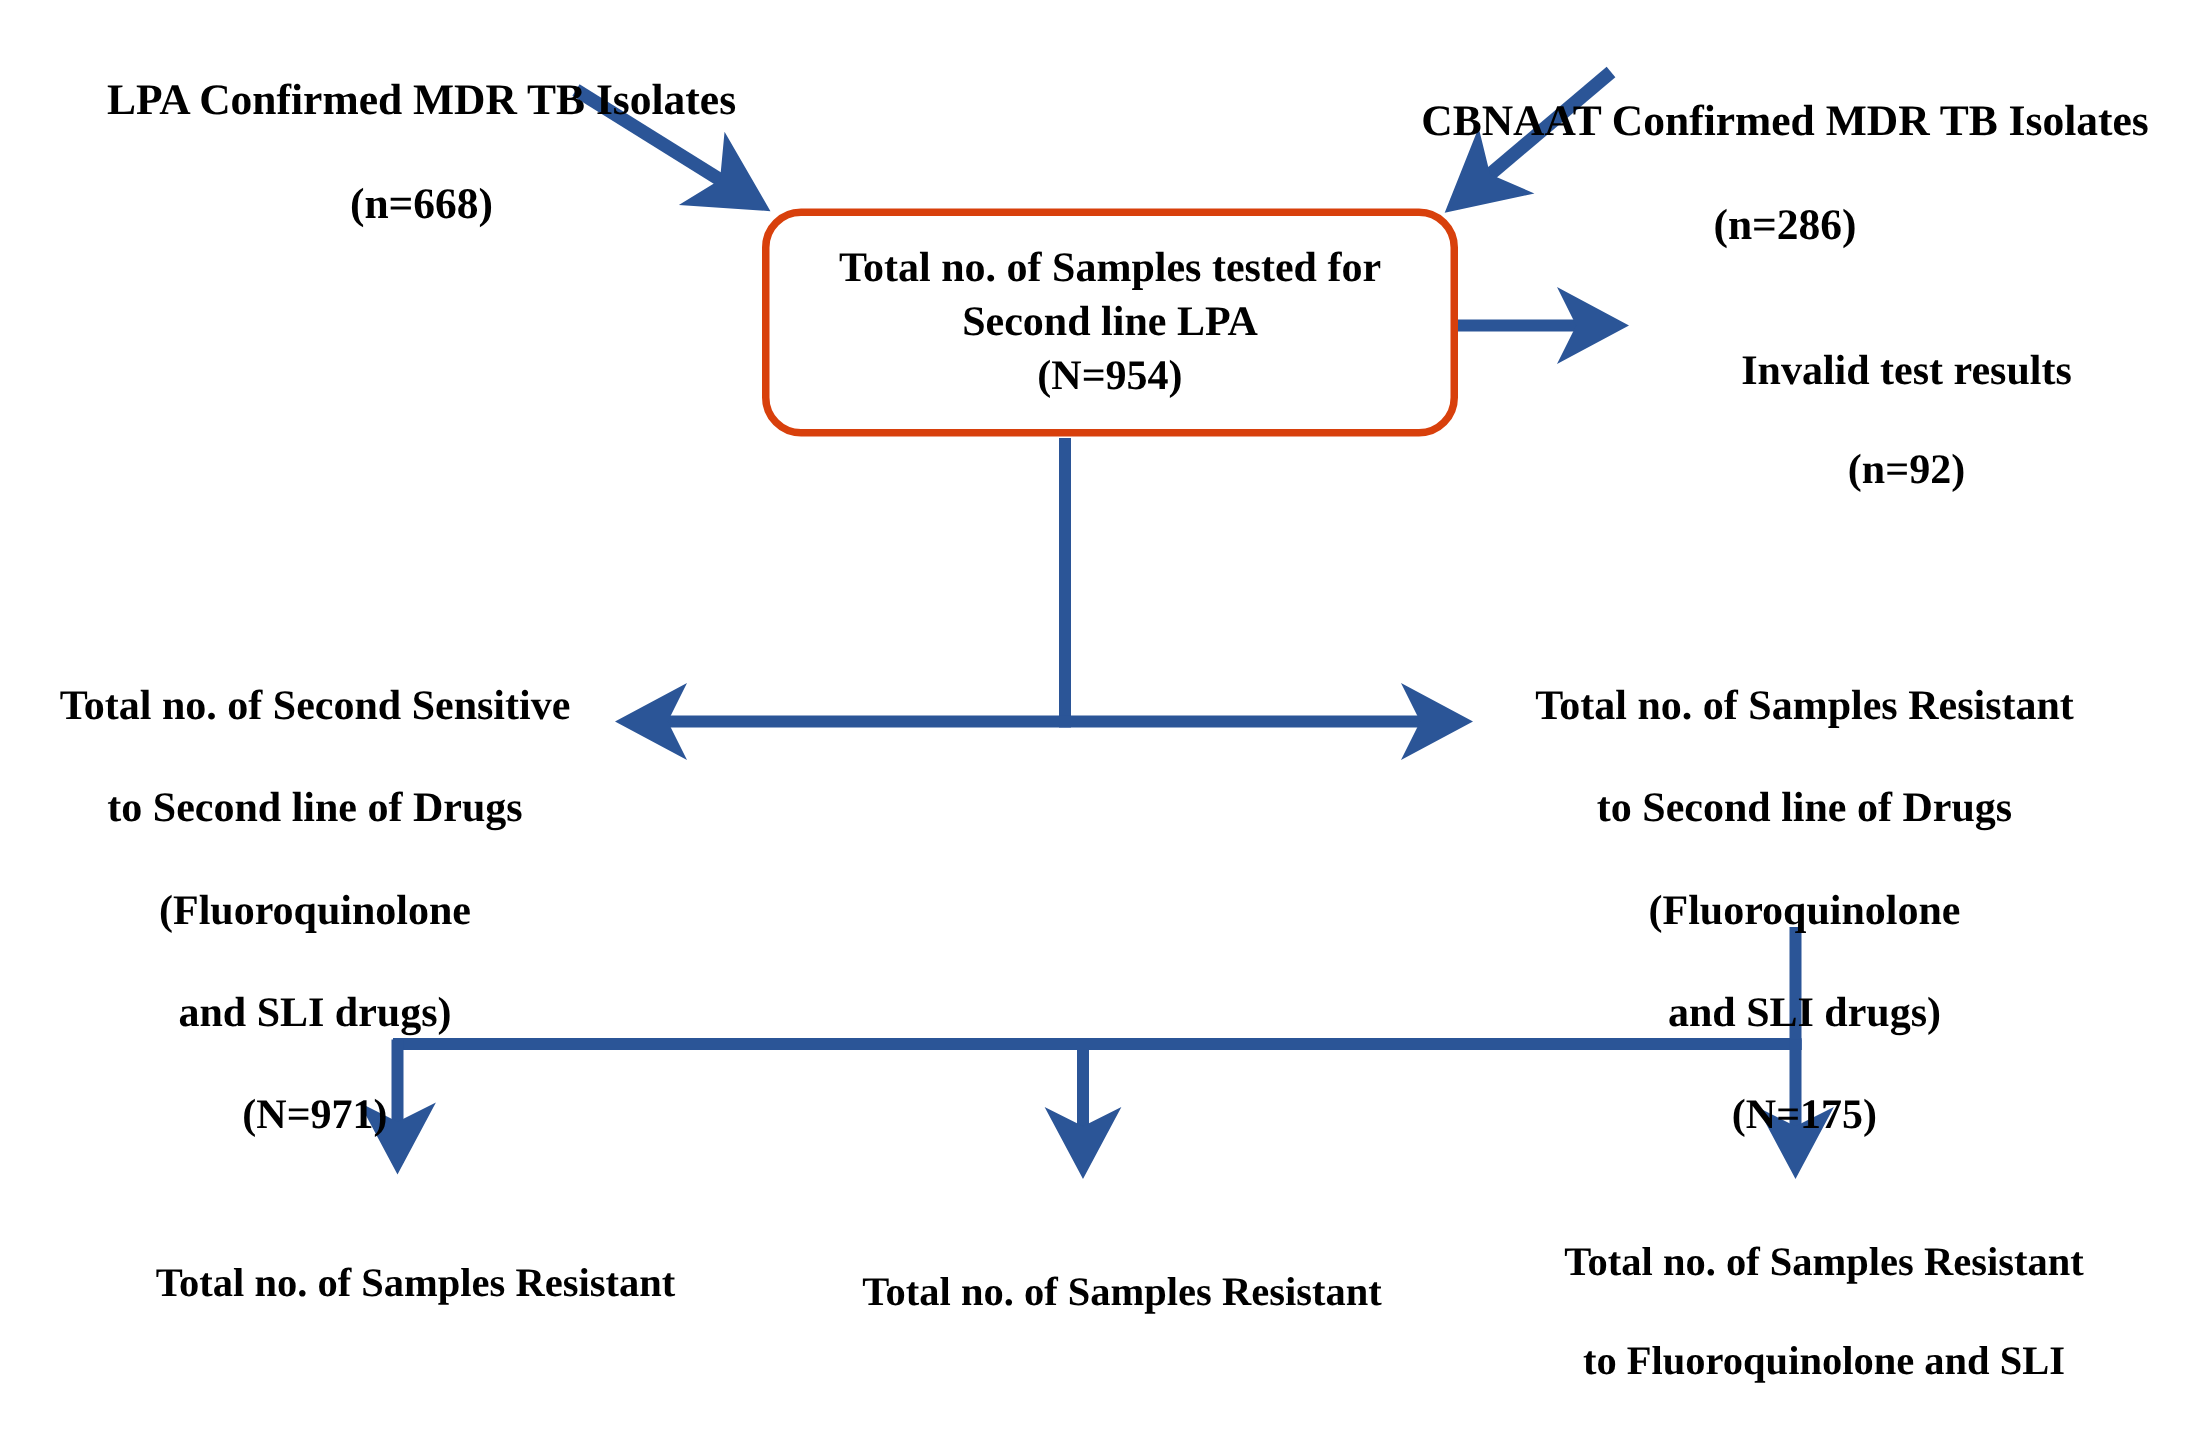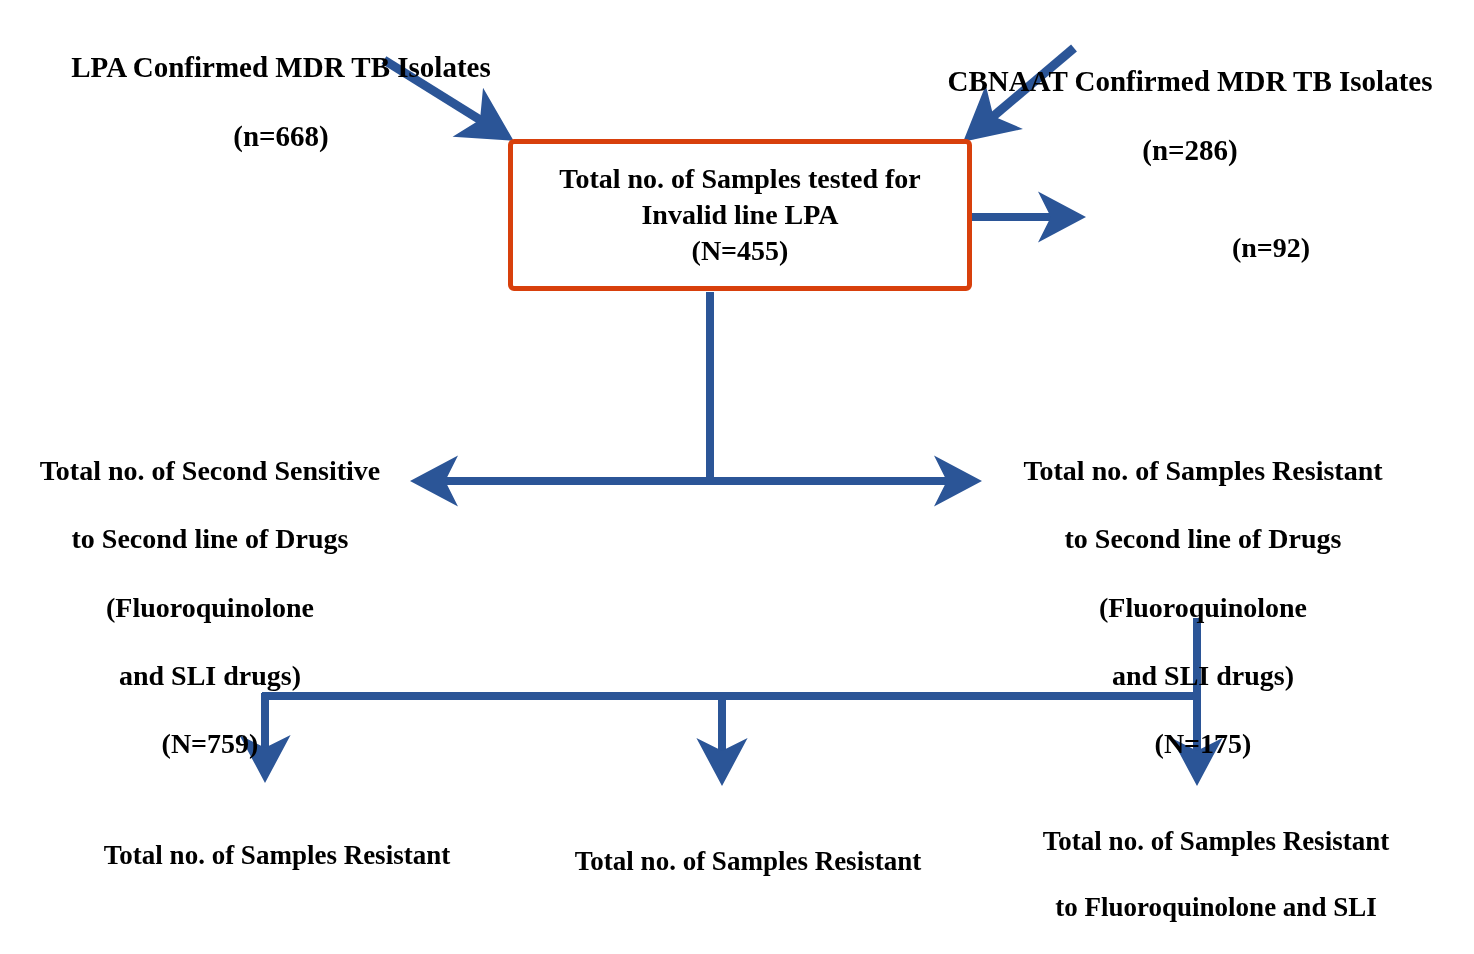--- a/index.html
+++ b/index.html
@@ -34,21 +34,21 @@
   #node-cbnaat-source {
     left: 920px; top: 30px; width: 540px;
     font-size: 29px;
   }
 
   
   #node-total-tested {
     left: 508px; top: 139px; width: 464px; height: 152px;
     box-sizing: border-box;
     border: 5px solid #d8400c;
-    border-radius: 6px;
+    border-radius: 26px;
     background: #ffffff;
     display: flex;
     flex-direction: column;
     align-items: center;
     justify-content: center;
     font-size: 28px;
     line-height: 1.28;
   }
 
   
@@ -135,34 +135,35 @@
     <span class="line">(n=668)</span>
   </div>
 
   <div class="node" id="node-cbnaat-source">
     <span class="line">CBNAAT Confirmed MDR TB Isolates</span>
     <span class="line">(n=286)</span>
   </div>
 
   <div class="node" id="node-total-tested">
     <span class="line">Total no. of Samples tested for</span>
-    <span class="line">Invalid line LPA</span>
-    <span class="line">(N=455)</span>
+    <span class="line">Second line LPA</span>
+    <span class="line">(N=954)</span>
   </div>
 
   <div class="node" id="node-invalid">
+    <span class="line">Invalid test results</span>
     <span class="line">(n=92)</span>
   </div>
 
   <div class="node" id="node-sensitive">
     <span class="line">Total no. of Second Sensitive</span>
     <span class="line">to  Second line of Drugs</span>
     <span class="line">(Fluoroquinolone</span>
     <span class="line">and SLI drugs)</span>
-    <span class="line">(N=759)</span>
+    <span class="line">(N=971)</span>
   </div>
 
   <div class="node" id="node-resistant">
     <span class="line">Total no. of Samples Resistant</span>
     <span class="line">to  Second line of Drugs</span>
     <span class="line">(Fluoroquinolone</span>
     <span class="line">and SLI drugs)</span>
     <span class="line">(N=175)</span>
   </div>
 

